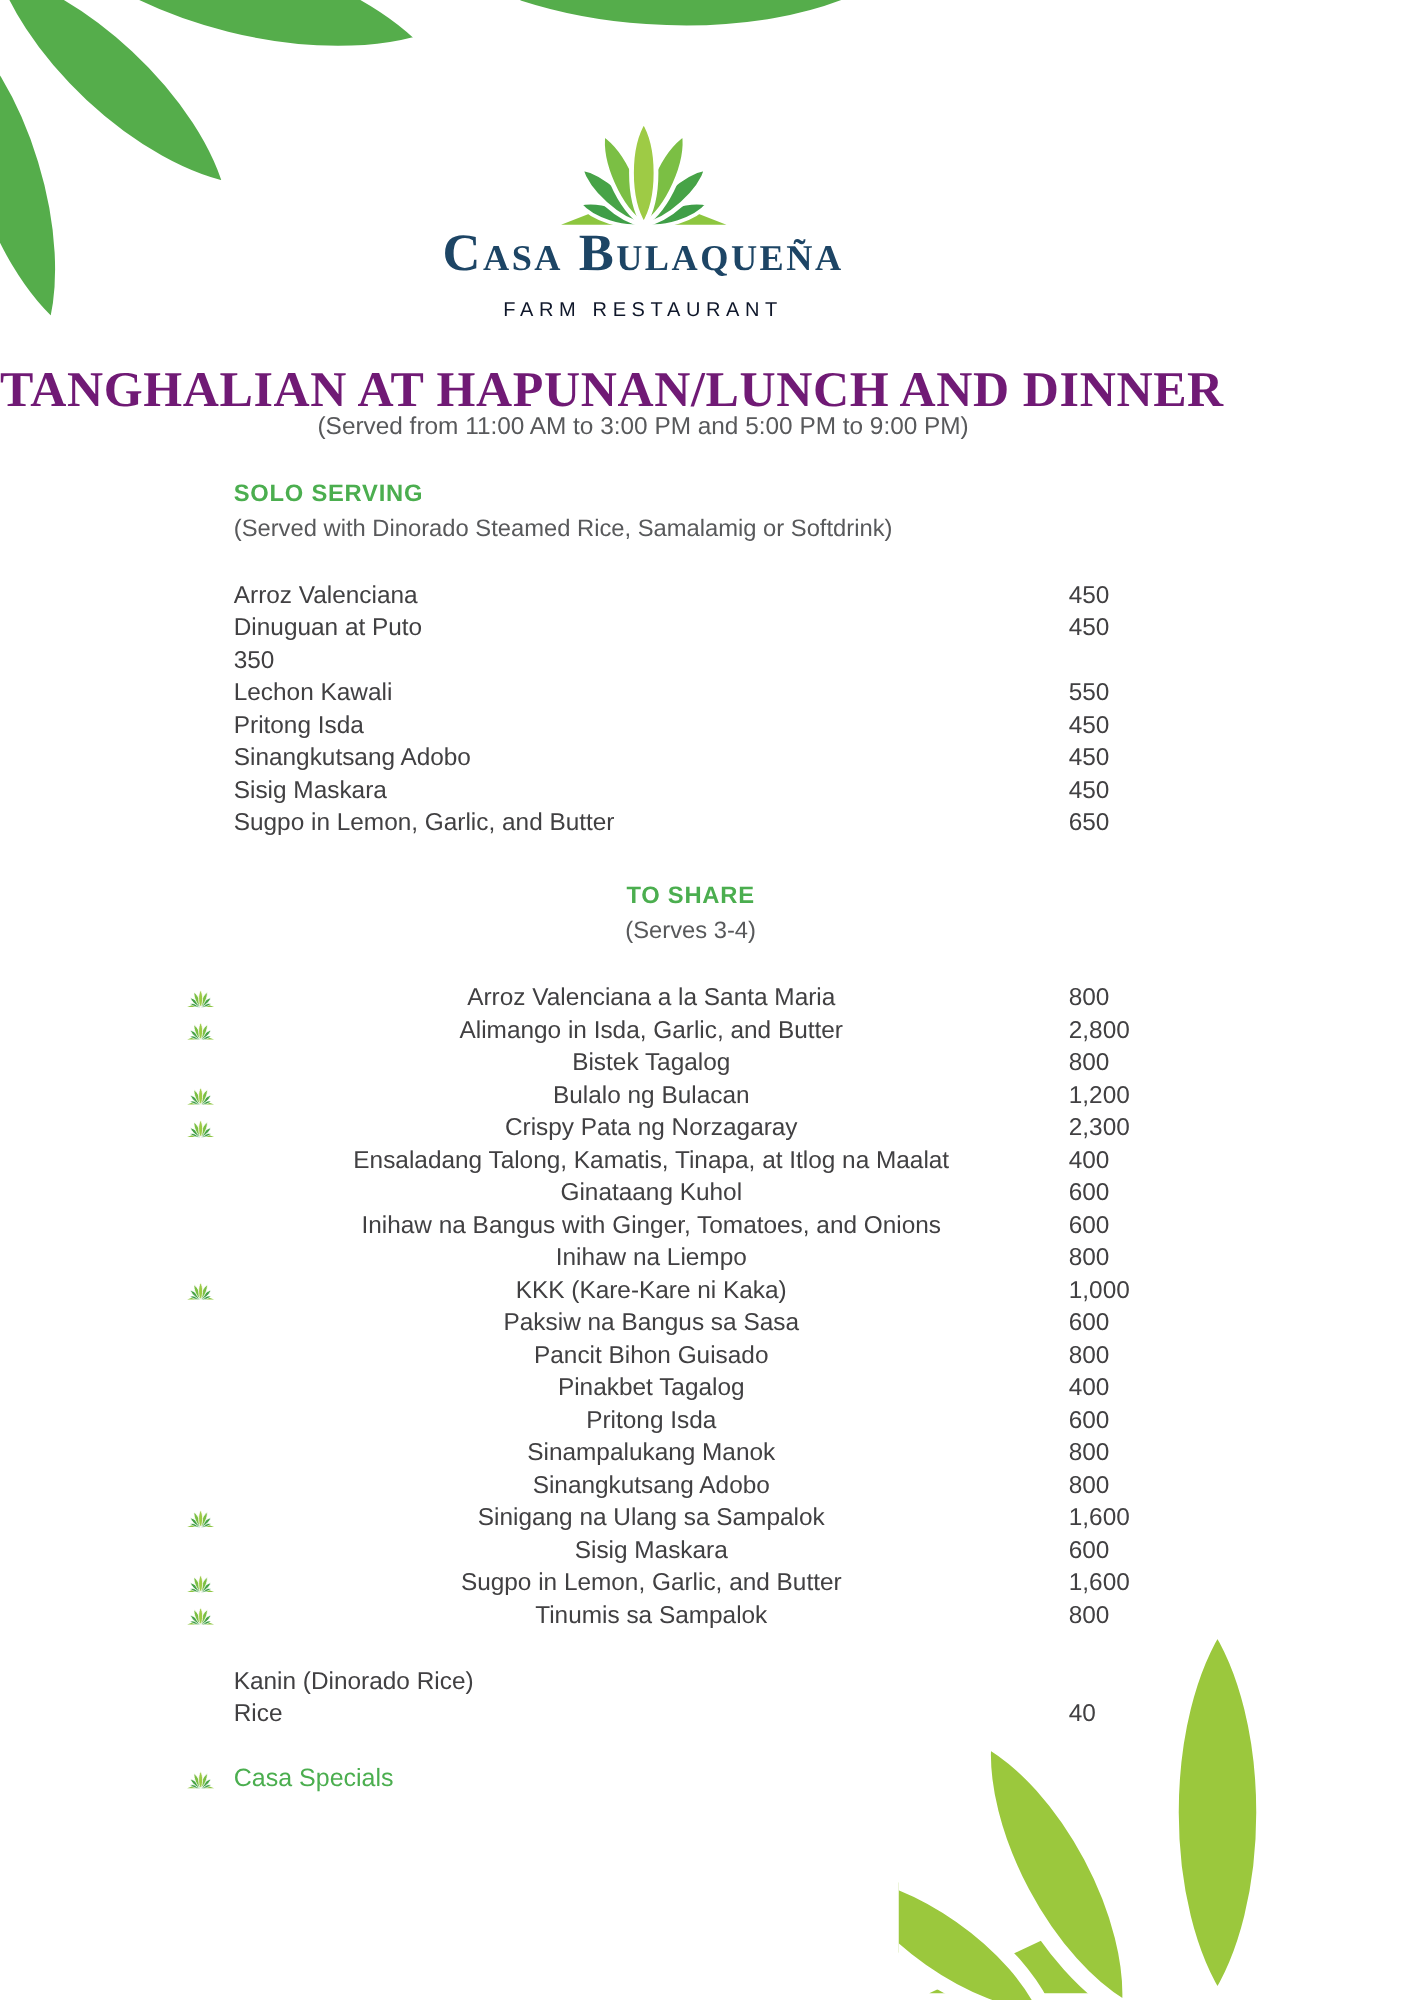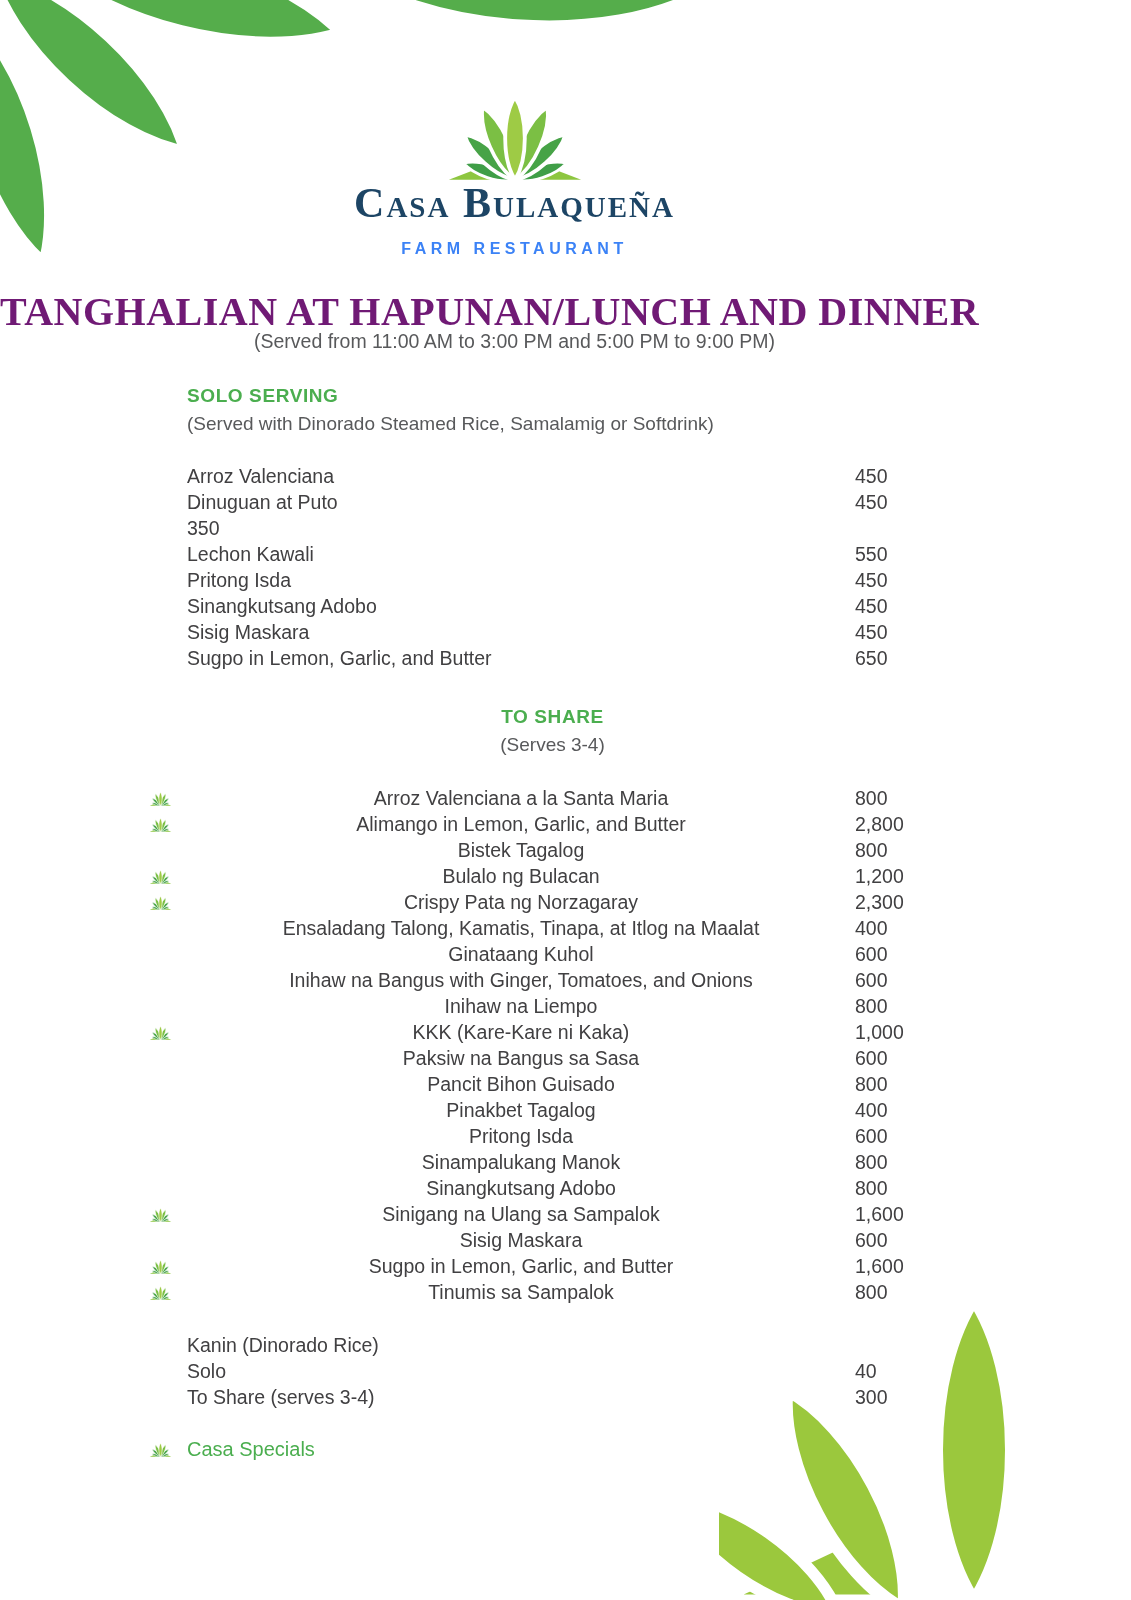--- a/index.html
+++ b/index.html
@@ -12,21 +12,21 @@
   .corner-br{position:absolute;bottom:0;right:0;}
   
   .logo{position:absolute;top:86px;left:50%;transform:translateX(-50%);width:158px;height:100px;}
   .brand-name{
     position:absolute;top:180px;left:0;width:100%;text-align:center;
     font-family:"Liberation Serif","DejaVu Serif",serif;font-variant:small-caps;
     font-size:42px;font-weight:600;letter-spacing:2px;color:#1d4565;line-height:46px;
   }
   .brand-tagline{
     position:absolute;top:240px;left:0;width:100%;text-align:center;
-    font-size:16px;letter-spacing:4.5px;color:#3b82f6;font-weight:700;
+    font-size:16px;letter-spacing:4.5px;color:#0f172a;font-weight:400;
   }
   .menu-title{
     position:absolute;top:288px;left:0;width:100%;text-align:left;margin:0;
     font-family:"Liberation Serif","DejaVu Serif",serif;
     font-size:40px;font-weight:600;letter-spacing:0.5px;color:#701a75;
   }
   .menu-subtitle{
     position:absolute;top:330px;left:0;width:100%;text-align:center;
     font-size:19.5px;color:#58595b;
   }
@@ -198,21 +198,21 @@
     </span>
     <span class="cell name">Arroz Valenciana a la Santa Maria</span>
     <span class="cell price">800</span>
   </div>
           <div class="row">
     <span class="cell icon-cell">
       <svg class="bullet" viewBox="0 0 200 130" aria-hidden="true">
                 <use href="#lotus-glyph"></use>
               </svg>
     </span>
-    <span class="cell name">Alimango in Lemon, Garlic, and Butter</span>
+    <span class="cell name">Alimango in Isda, Garlic, and Butter</span>
     <span class="cell price">2,800</span>
   </div>
           <div class="row">
     <span class="cell icon-cell hidden-icon">
       <svg class="bullet" viewBox="0 0 200 130" aria-hidden="true">
                 <use href="#lotus-glyph"></use>
               </svg>
     </span>
     <span class="cell name">Bistek Tagalog</span>
     <span class="cell price">800</span>
@@ -379,31 +379,22 @@
         <span class="cell name">Kanin (Dinorado Rice)</span>
         <span class="cell price"></span>
       </div>
       <div>
           <div class="row">
     <span class="cell icon-cell hidden-icon">
       <svg class="bullet" viewBox="0 0 200 130" aria-hidden="true">
                 <use href="#lotus-glyph"></use>
               </svg>
     </span>
-    <span class="cell name">Solo</span>
+    <span class="cell name">Rice</span>
     <span class="cell price">40</span>
-  </div>
-          <div class="row">
-    <span class="cell icon-cell hidden-icon">
-      <svg class="bullet" viewBox="0 0 200 130" aria-hidden="true">
-                <use href="#lotus-glyph"></use>
-              </svg>
-    </span>
-    <span class="cell name">To Share (serves 3-4)</span>
-    <span class="cell price">300</span>
   </div>
         </div>
     </section>
 
     <div class="row legend">
       <span class="cell icon-cell">
         <svg class="bullet" viewBox="0 0 200 130" aria-hidden="true">
             <use href="#lotus-glyph"></use>
           </svg>
       </span>

